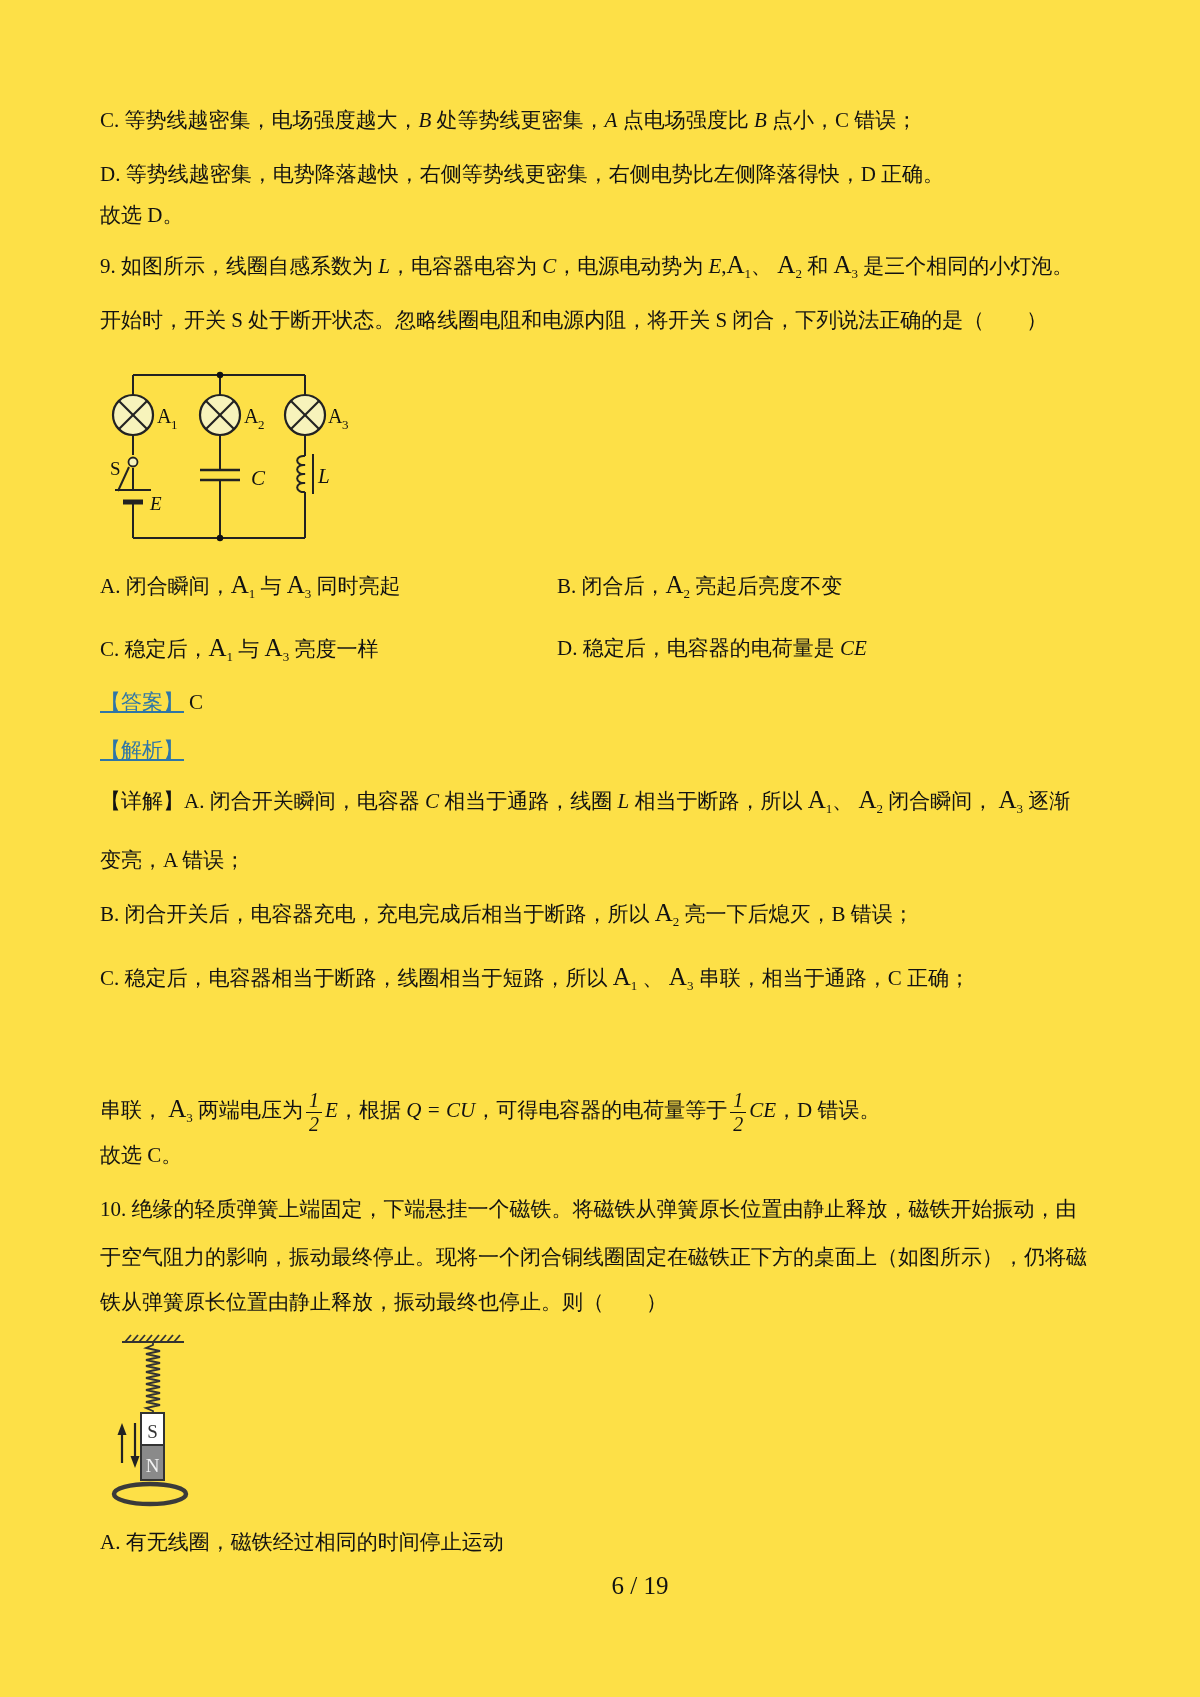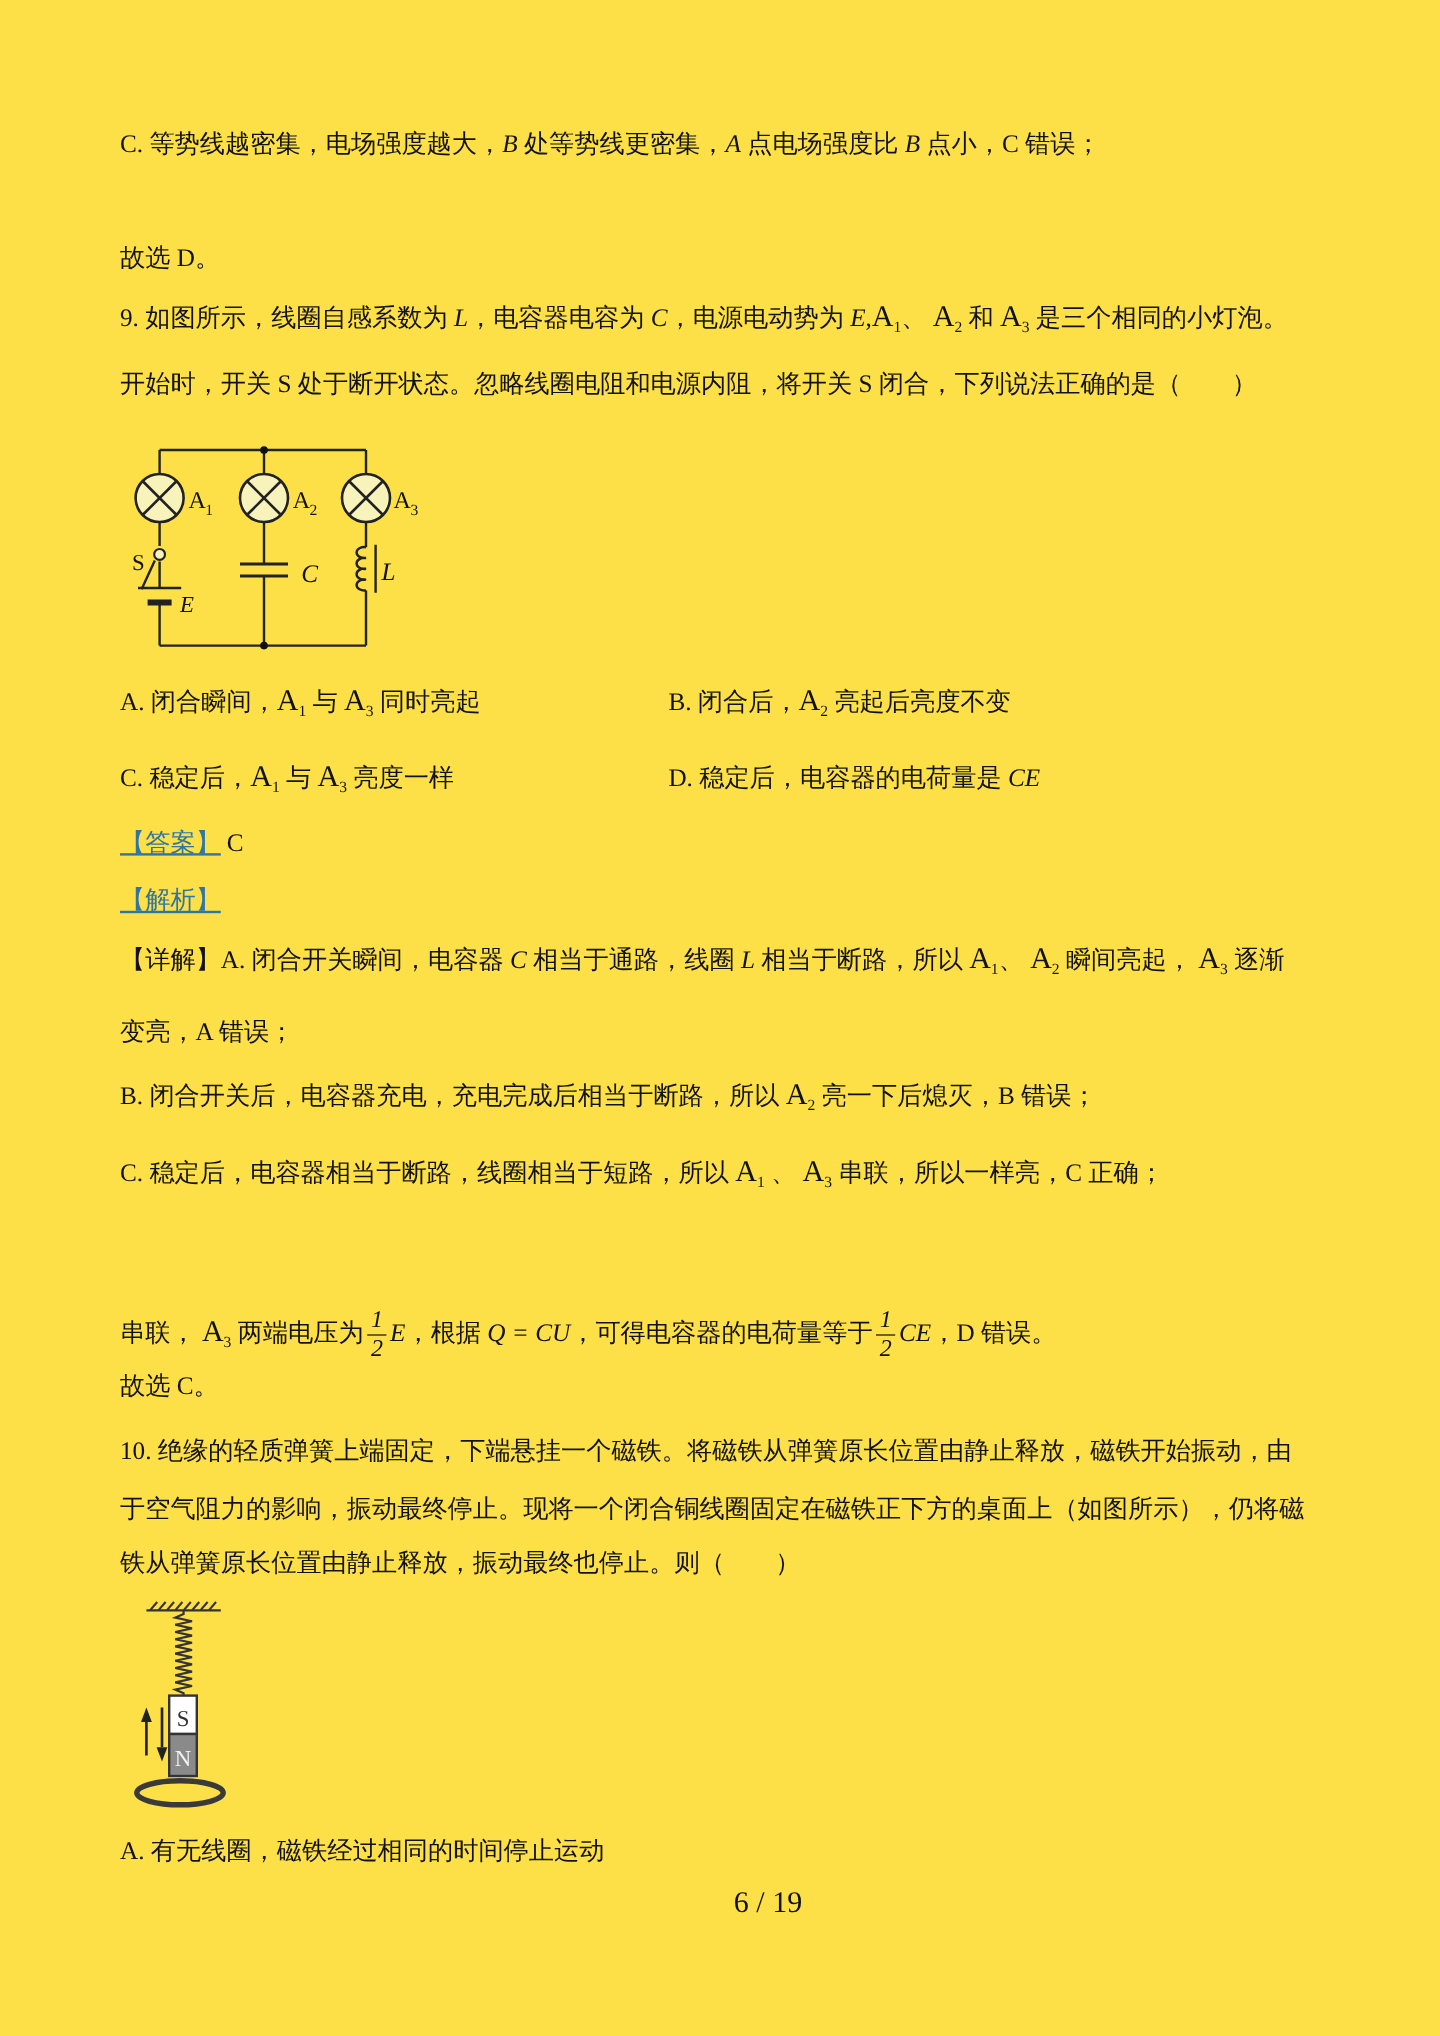--- a/index.html
+++ b/index.html
@@ -32,20 +32,21 @@
     text-align:center;font-size:25px;padding-left:40px;
   }
   svg{display:block;}
 </style>
 </head>
 <body>
 
 <div class="page">
 
   <div class="line" style="top:105px"><span>C. 等势线越密集，电场强度越大，</span><span class="i">B</span><span> 处等势线更密集，</span><span class="i">A</span><span> 点电场强度比 </span><span class="i">B</span><span> 点小，C 错误；</span></div>
+  <div class="line" style="top:159px"><span>D. 等势线越密集，电势降落越快，右侧等势线更密集，右侧电势比左侧降落得快，D 正确。</span></div>
   <div class="line" style="top:200px"><span>故选 D。</span></div>
 
   <div class="line" style="top:250px"><span>9. 如图所示，线圈自感系数为 </span><span class="i">L</span><span>，电容器电容为 </span><span class="i">C</span><span>，电源电动势为 </span><span class="i">E</span><span>,</span><span class="v">A</span><span class="sub">1</span><span>、 </span><span class="v">A</span><span class="sub">2</span><span> 和 </span><span class="v">A</span><span class="sub">3</span><span> 是三个相同的小灯泡。</span></div>
   <div class="line" style="top:305px"><span>开始时，开关 S 处于断开状态。忽略线圈电阻和电源内阻，将开关 S 闭合，下列说法正确的是（　　）</span></div>
 
   <div style="position:absolute;left:110px;top:358px">
     <svg width="242" height="195" viewBox="0 0 242 195">
       <g stroke="#222" stroke-width="2" fill="none">
 
         <line x1="23" y1="17" x2="195" y2="17"></line>
@@ -122,24 +123,24 @@
   <div class="line" style="top:633px"><span>C. 稳定后，</span><span class="v">A</span><span class="sub">1</span><span> 与 </span><span class="v">A</span><span class="sub">3</span><span> 亮度一样</span></div>
   <div class="line col2" style="top:633px"><span>D. 稳定后，电容器的电荷量是 </span><span class="i">CE</span></div>
 
   <div class="line" style="top:687px">
     <span class="marker">【答案】</span><span class="ans-val">C</span>
   </div>
   <div class="line" style="top:735px">
     <span class="marker">【解析】</span>
   </div>
 
-  <div class="line" style="top:785px"><span>【详解】A. 闭合开关瞬间，电容器 </span><span class="i">C</span><span> 相当于通路，线圈 </span><span class="i">L</span><span> 相当于断路，所以 </span><span class="v">A</span><span class="sub">1</span><span>、 </span><span class="v">A</span><span class="sub">2</span><span> 瞬间亮起， </span><span class="v">A</span><span class="sub">3</span><span> 逐渐</span></div>
+  <div class="line" style="top:785px"><span>【详解】A. 闭合开关瞬间，电容器 </span><span class="i">C</span><span> 相当于通路，线圈 </span><span class="i">L</span><span> 相当于断路，所以 </span><span class="v">A</span><span class="sub">1</span><span>、 </span><span class="v">A</span><span class="sub">2</span><span> 闭合瞬间， </span><span class="v">A</span><span class="sub">3</span><span> 逐渐</span></div>
   <div class="line" style="top:845px"><span>变亮，A 错误；</span></div>
   <div class="line" style="top:898px"><span>B. 闭合开关后，电容器充电，充电完成后相当于断路，所以 </span><span class="v">A</span><span class="sub">2</span><span> 亮一下后熄灭，B 错误；</span></div>
-  <div class="line" style="top:962px"><span>C. 稳定后，电容器相当于断路，线圈相当于短路，所以 </span><span class="v">A</span><span class="sub">1</span><span> 、 </span><span class="v">A</span><span class="sub">3</span><span> 串联，所以一样亮，C 正确；</span></div>
+  <div class="line" style="top:962px"><span>C. 稳定后，电容器相当于断路，线圈相当于短路，所以 </span><span class="v">A</span><span class="sub">1</span><span> 、 </span><span class="v">A</span><span class="sub">3</span><span> 串联，相当于通路，C 正确；</span></div>
   <div class="line" style="top:1090px"><span>串联， </span><span class="v">A</span><span class="sub">3</span><span> 两端电压为</span><span class="frac"><span class="fnum">1</span><span class="fden">2</span></span><span class="i">E</span><span>，根据 </span><span class="i">Q = CU</span><span>，可得电容器的电荷量等于</span><span class="frac"><span class="fnum">1</span><span class="fden">2</span></span><span class="i">CE</span><span>，D 错误。</span></div>
   <div class="line" style="top:1140px"><span>故选 C。</span></div>
 
   <div class="line" style="top:1194px"><span>10. 绝缘的轻质弹簧上端固定，下端悬挂一个磁铁。将磁铁从弹簧原长位置由静止释放，磁铁开始振动，由</span></div>
   <div class="line" style="top:1242px"><span>于空气阻力的影响，振动最终停止。现将一个闭合铜线圈固定在磁铁正下方的桌面上（如图所示），仍将磁</span></div>
   <div class="line" style="top:1287px"><span>铁从弹簧原长位置由静止释放，振动最终也停止。则（　　）</span></div>
 
   <div style="position:absolute;left:95px;top:1332px">
     <svg width="160" height="185" viewBox="0 0 160 185">
 

